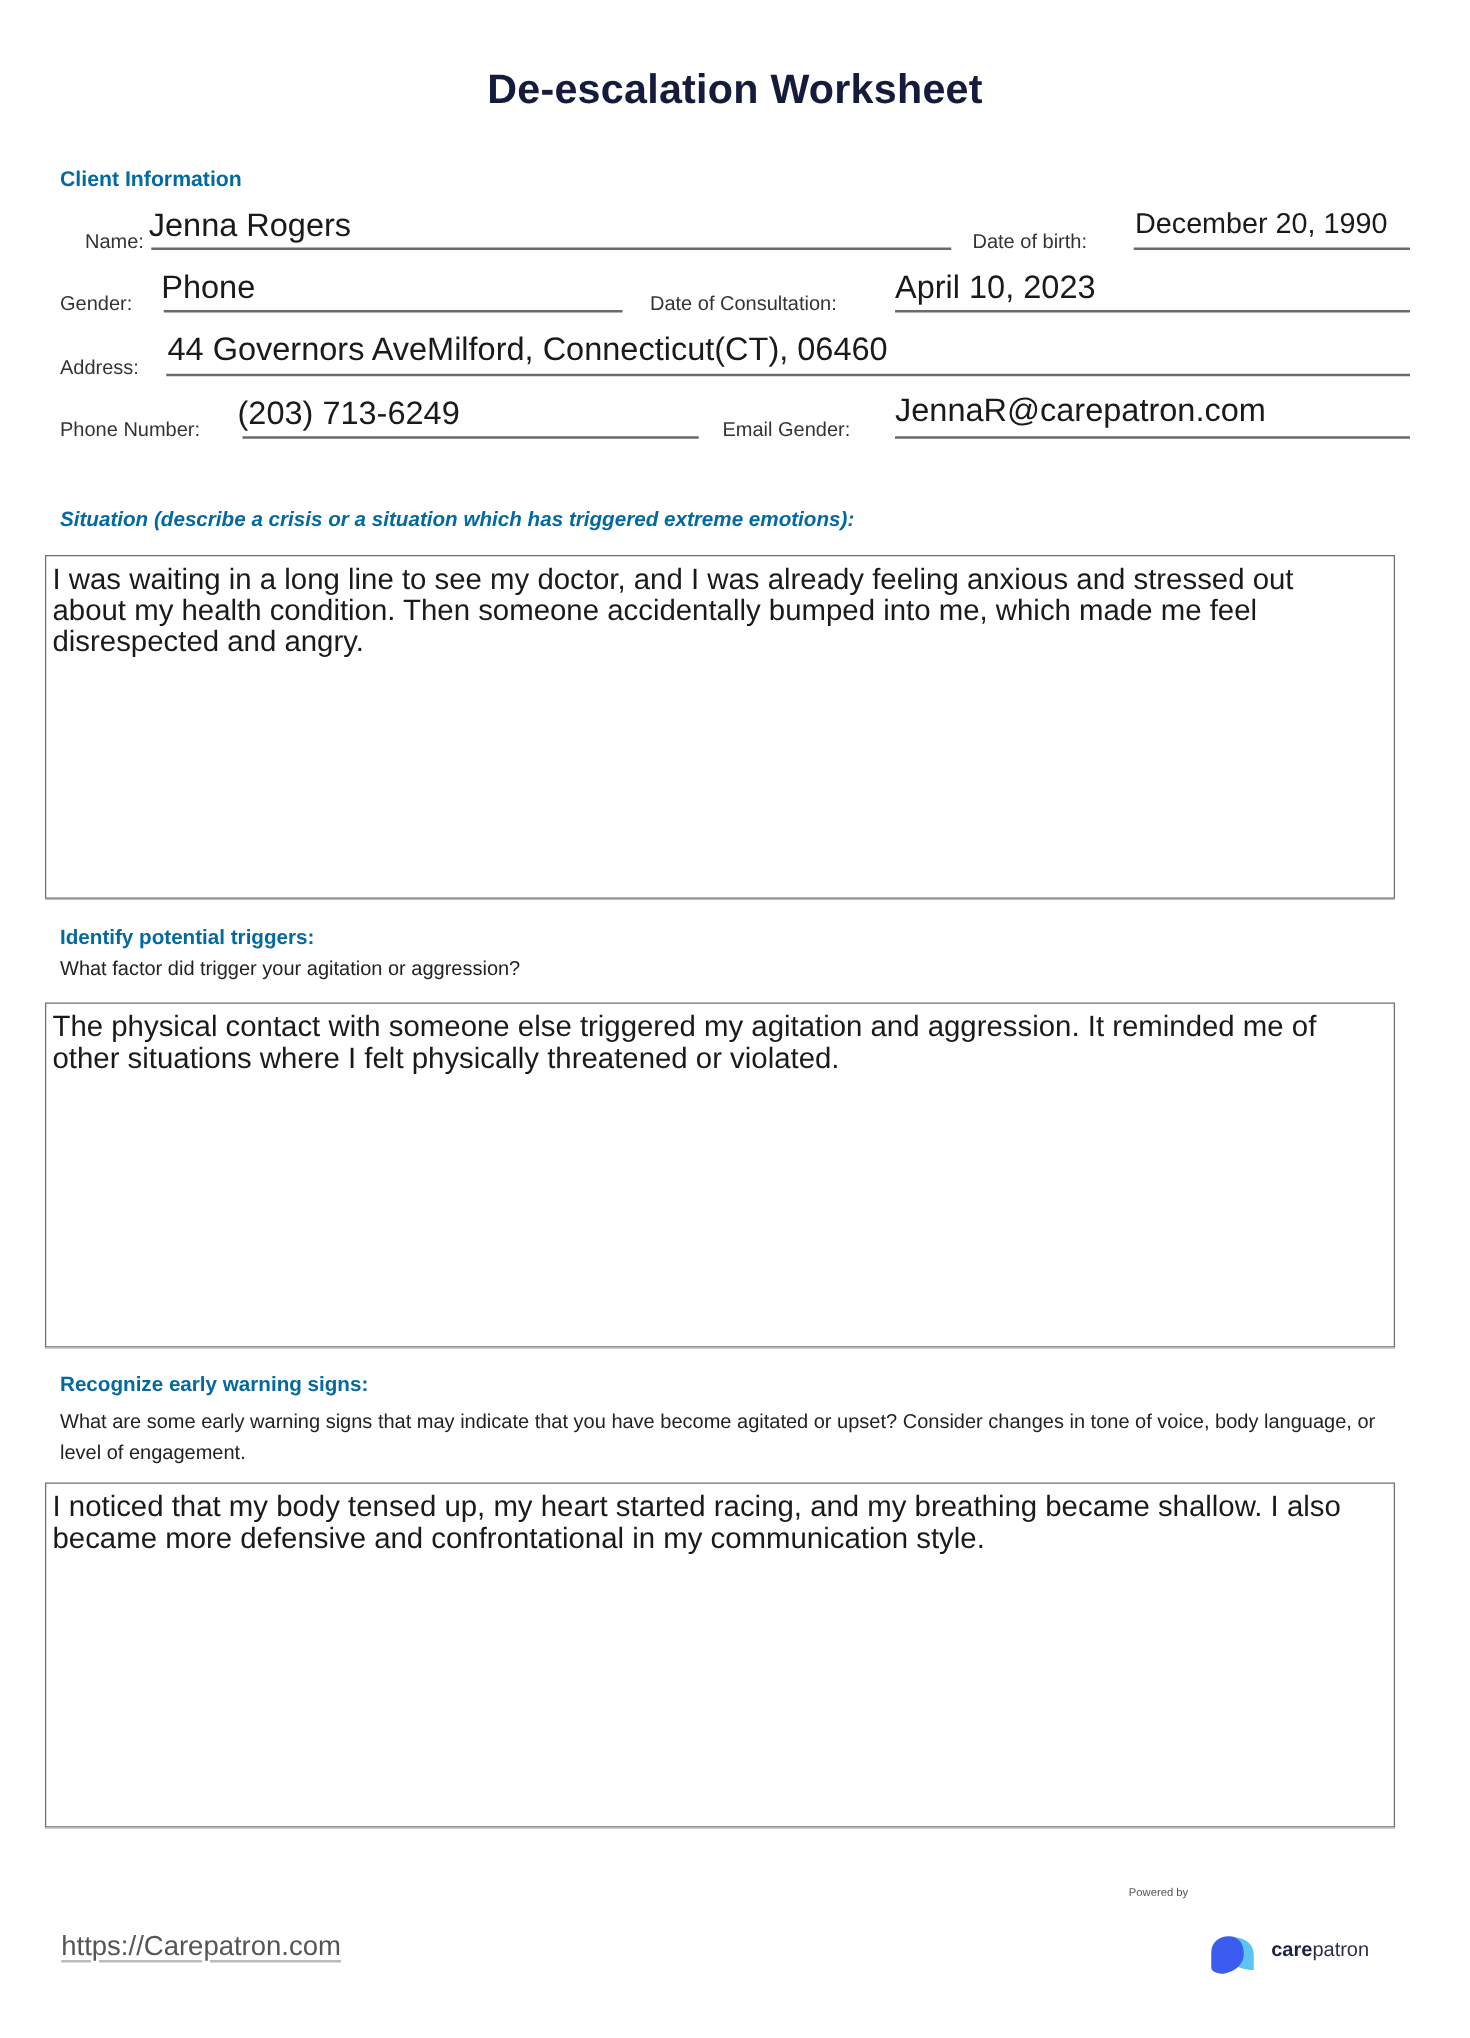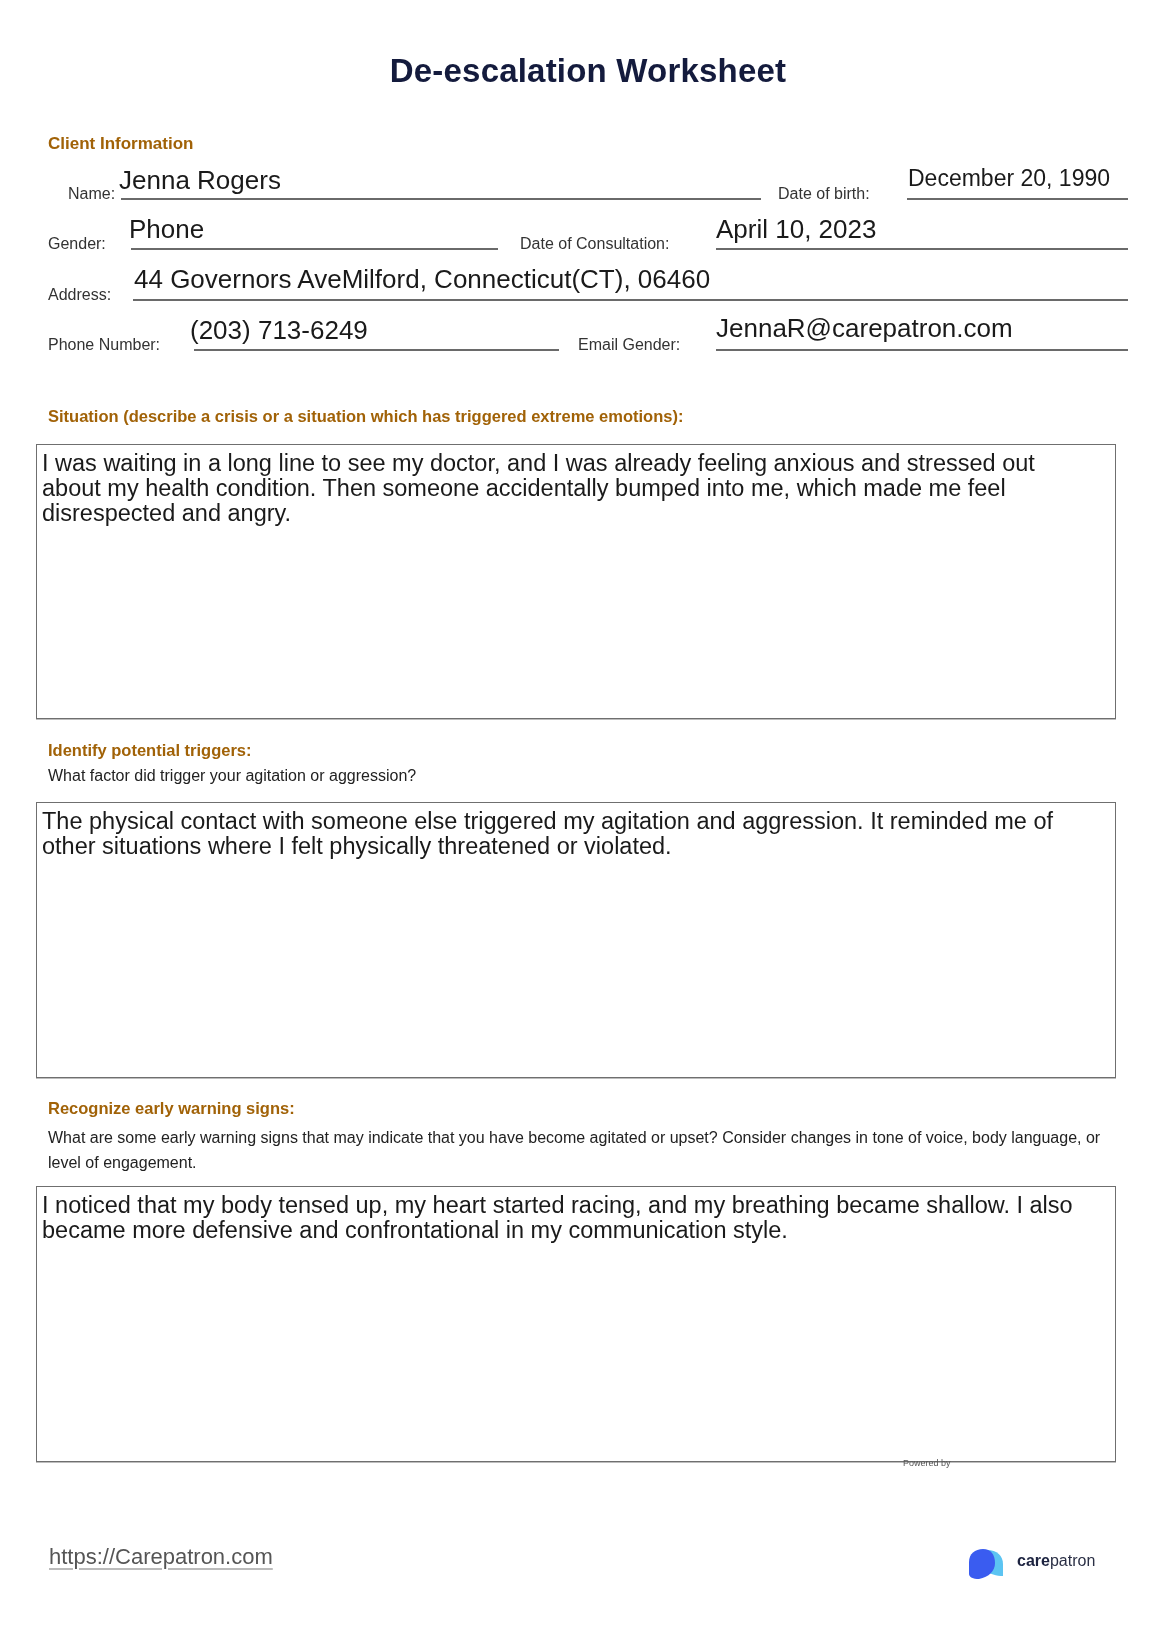--- a/index.html
+++ b/index.html
@@ -1,30 +1,30 @@
 <!DOCTYPE html>
 <html><head>
 <meta charset="utf-8">
 <style>
   html, body { margin: 0; padding: 0; background: #ffffff; }
   body { width: 1176px; height: 1630px; position: relative; overflow: hidden;
          font-family: "Liberation Sans", sans-serif; color: #1a1a1a; }
   .abs { position: absolute; }
   .title { left: 0; width: 1176px; top: 52px; text-align: center; font-size: 33px;
            font-weight: bold; color: #141b3d; letter-spacing: 0.2px; }
-  .section-h { font-size: 17px; font-weight: bold; color: #a16207; left: 48px; text-align: right; }
+  .section-h { font-size: 17px; font-weight: bold; color: #0369a1; left: 48px; text-align: right; }
   .sub { font-size: 16px; color: #222; left: 48px; }
   .lbl { font-size: 16px; color: #333; }
   .val { font-size: 26px; color: #1a1a1a; white-space: nowrap; }
   .line { height: 0; border-top: 2px solid #6a6a6a; }
   .box { border: 1.5px solid #6f6f6f; box-shadow: 0 1px 0 #bdbdbd; left: 36px; width: 1080px; box-sizing: border-box; }
   .box-text { margin: 6px 0 0 5px; font-size: 23.5px; line-height: 25px; color: #1a1a1a; padding-right: 40px; }
   .footer-link { left: 49px; top: 1544px; font-size: 22px; color: #555; text-decoration: underline;
                  text-decoration-color: #bbb; text-underline-offset: 4px; }
-  .powered { left: 903px; top: 1458px; font-size: 9px; color: #555; text-align: right; }
+  .powered { left: 903px; top: 1509px; font-size: 9px; color: #555; text-align: right; }
   .logo-word { left: 1017px; top: 1552px; font-size: 16px; color: #1c2340; }
   .logo-word b { font-weight: bold; }
   .logo-word span.light { font-weight: normal; color: #2a2f45; }
 </style>
 </head>
 <body>
 
 <div class="abs title">De-escalation Worksheet</div>
 
 <div class="abs section-h" style="top:134px;">Client Information</div>
@@ -50,21 +50,21 @@
 <div class="abs line" style="left:133px; top:299px; width:995px;"></div>
 
 <div class="abs lbl" style="left:48px; top:336px;">Phone Number:</div>
 <div class="abs val" style="left:190px; top:315px;">(203) 713-6249</div>
 <div class="abs line" style="left:194px; top:349px; width:365px;"></div>
 
 <div class="abs lbl" style="left:578px; top:336px;">Email Gender:</div>
 <div class="abs val" style="left:716px; top:313px;">JennaR@carepatron.com</div>
 <div class="abs line" style="left:716px; top:349px; width:412px;"></div>
 
-<div class="abs section-h" style="top:407px; font-size:16.5px;">Situation (describe a crisis or a situation which has triggered extreme emotions):</div>
+<div class="abs section-h" style="top:407px; font-size:16.5px;font-style:italic;">Situation (describe a crisis or a situation which has triggered extreme emotions):</div>
 <div class="abs box" style="top:444px; height:275px;">
   <div class="box-text">I was waiting in a long line to see my doctor, and I was already feeling anxious and stressed out about my health condition. Then someone accidentally bumped into me, which made me feel disrespected and angry.</div>
 </div>
 
 <div class="abs section-h" style="top:741px; font-size:16.5px;">Identify potential triggers:</div>
 <div class="abs sub" style="top:767px;">What factor did trigger your agitation or aggression?</div>
 <div class="abs box" style="top:802px; height:276px;">
   <div class="box-text">The physical contact with someone else triggered my agitation and aggression. It reminded me of other situations where I felt physically threatened or violated.</div>
 </div>
 

